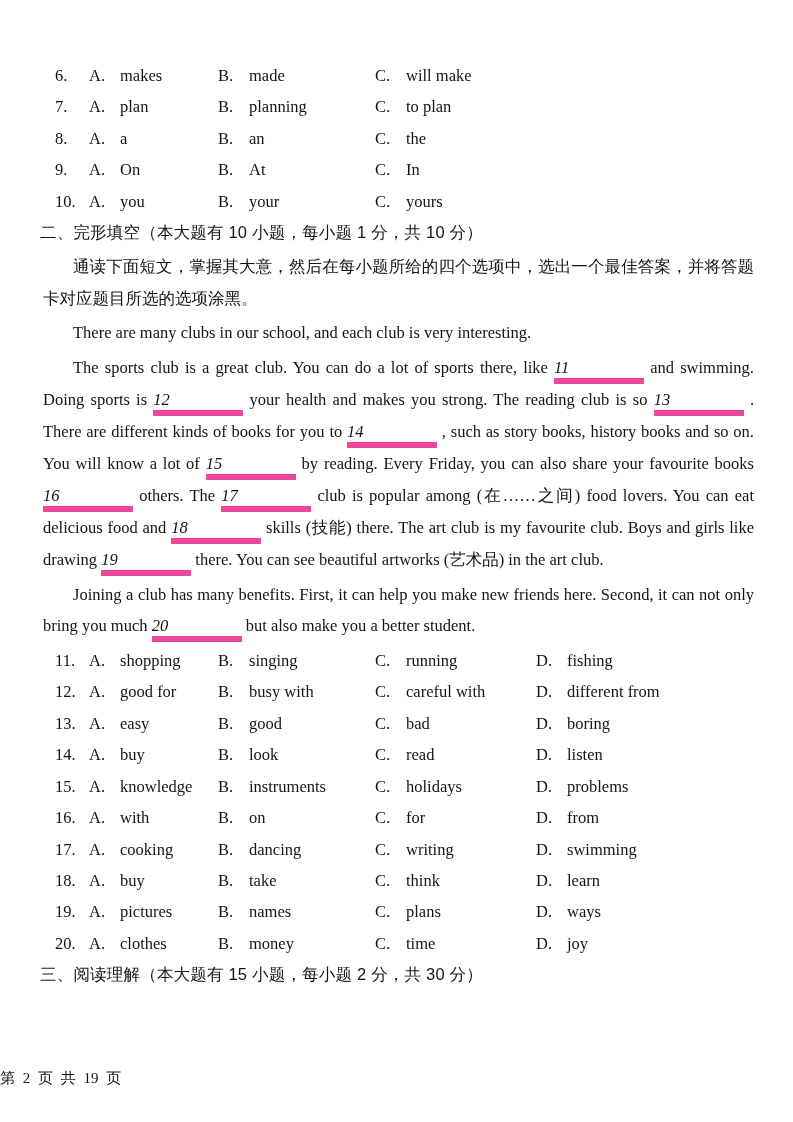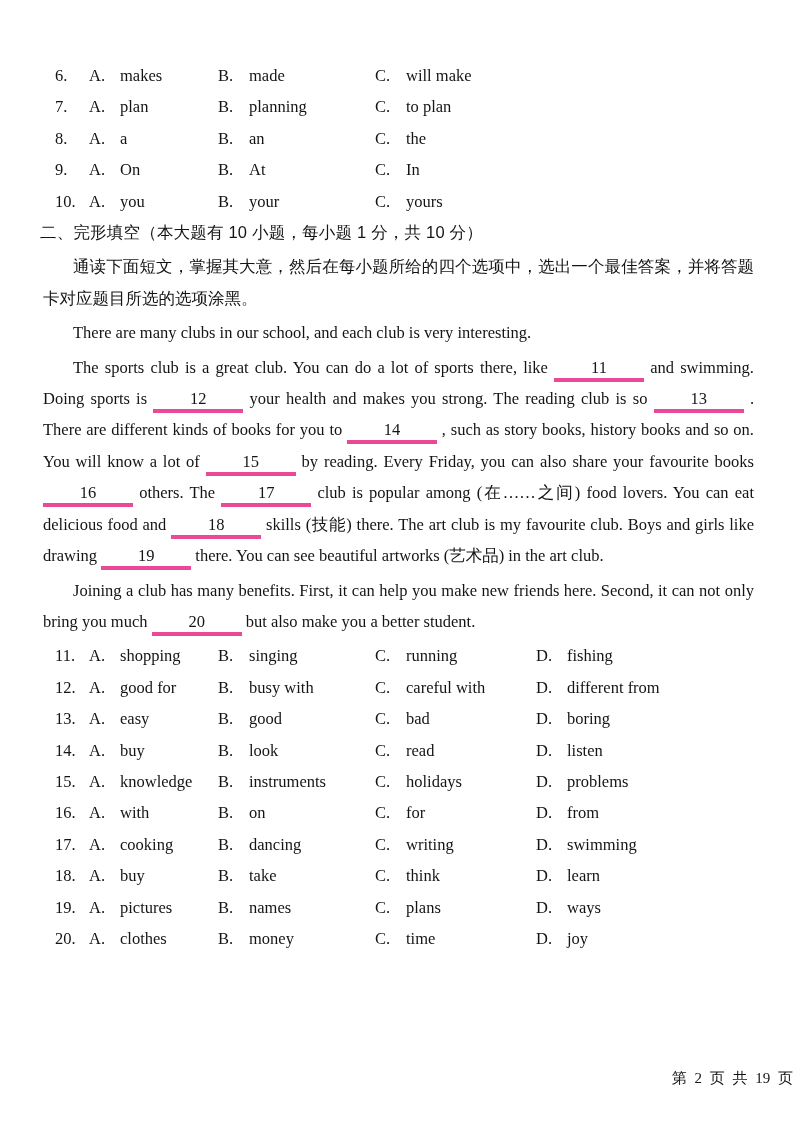--- a/index.html
+++ b/index.html
@@ -36,31 +36,31 @@
   
   .para {
     margin: 3px;
     text-indent: 30px;
     text-align: justify;
   }
   .blank {
     display: inline-block;
     min-width: 90px;
     text-indent: 0;
-    text-align: center;
-    border-bottom: 4px solid #ec4899;
+    border-bottom: 6px solid #ec4899;
     line-height: 20px;
     vertical-align: baseline;
+    font-style: italic;
   }
   
   .footer {
     position: absolute;
     left: 0; right: 0;
     top: 1067px;
-    text-align: right;
+    text-align: left;
     font-size: 15px;
     line-height: 22px;
     word-spacing: 4px;
   }
 </style>
 </head>
 <body>
 
 <div class="page">
 
@@ -338,17 +338,18 @@
           <span class="opt-letter">C.</span>
           <span class="opt-text">time</span>
         </span>
         <span class="opt opt-d">
           <span class="opt-letter">D.</span>
           <span class="opt-text">joy</span>
         </span>
       </div>
     </div>
 
+  <div class="sec-heading">三、阅读理解（本大题有 15 小题，每小题 2 分，共 30 分）</div>
 
 
 </div>
 
 <div class="footer">第 2 页 共 19 页</div>
 
 </body></html>

